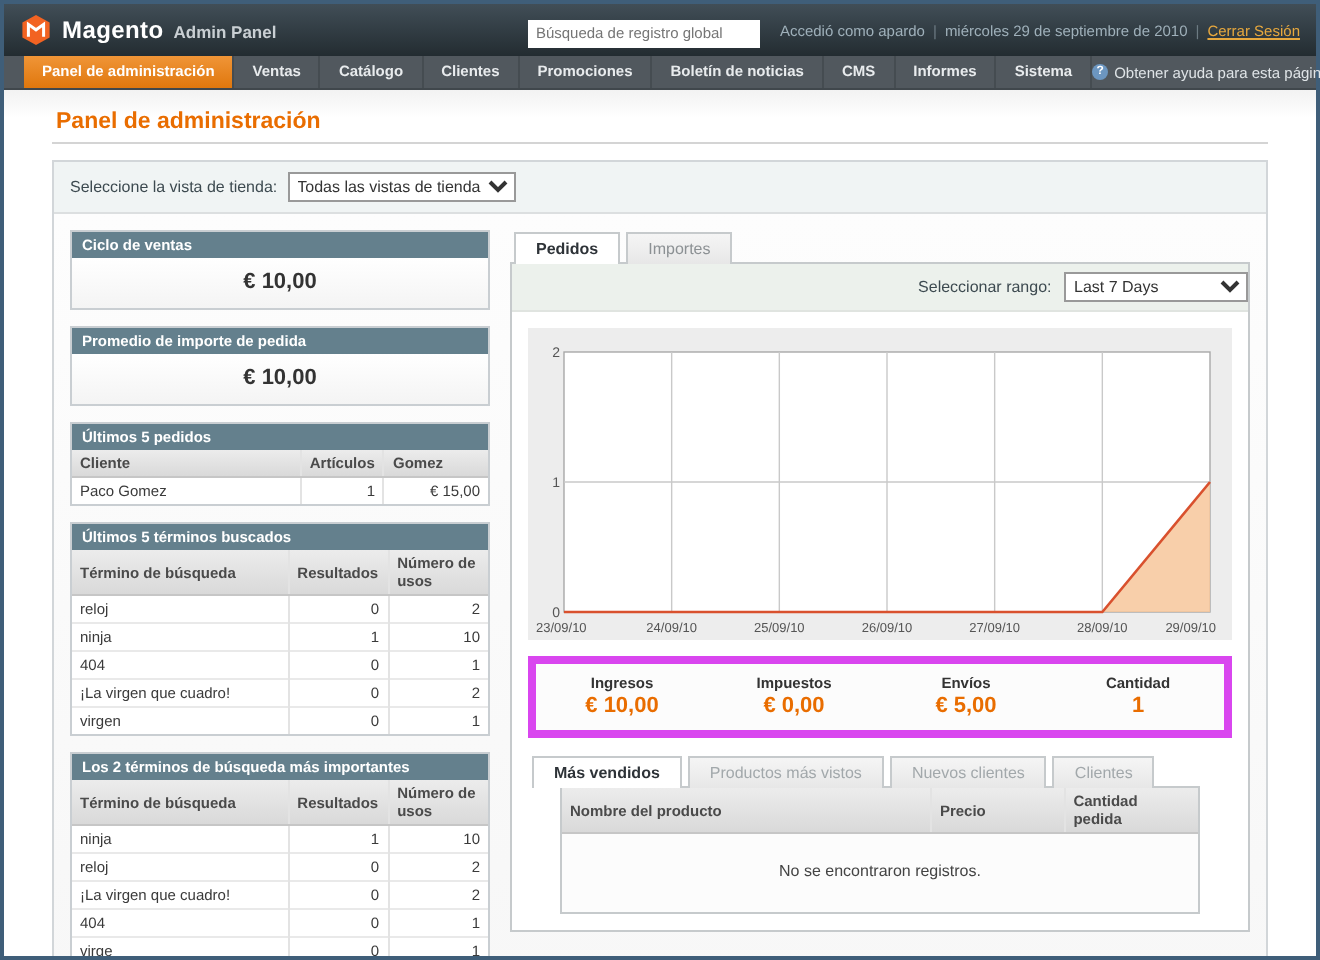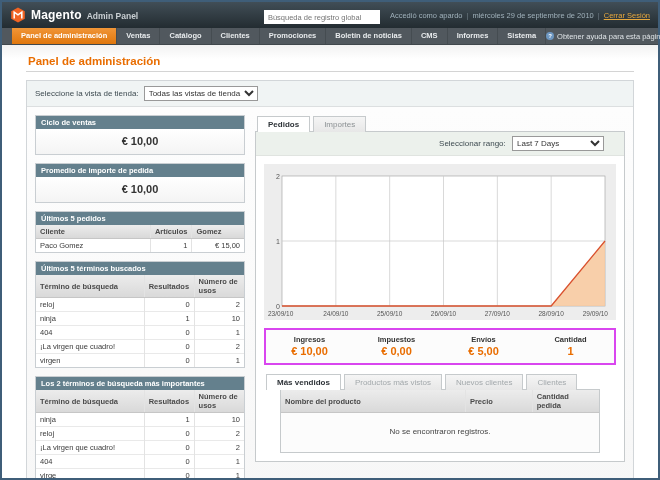--- a/index.html
+++ b/index.html
@@ -113,26 +113,26 @@
   .tab {
     font-size:8px; padding:3px 10px 3px; border:1px solid #c6cacc; border-bottom:none;
     background:linear-gradient(#f5f5f5,#e7e7e7); color:#8c9194; cursor:pointer;
     position:relative; top:1px; white-space:nowrap;
   }
   .tab.active { background:#fff; color:#2e3338; font-weight:bold; cursor:default; }
   .tab.disabled { color:#a2a8ab; cursor:default; }
   .panel { border:1px solid #c6cacc; background:#fff; position:relative; z-index:1; padding-bottom:8px; }
   .range-bar {
     background:#ecf1ec; border-bottom:1px solid #e0e4e0;
-    padding:4px 20px; text-align:right; font-size:8px; color:#3d4a50;
+    padding:4px 0; text-align:right; font-size:8px; color:#3d4a50;
   }
   .range-bar select { width:92px; margin-left:4px; }
   .chart-wrap { margin:8px; background:#ededed; padding:6px 4px 2px 4px; }
   .chart-wrap svg { display:block; }
-  .totals { margin:0 8px 8px; border:2px solid #d946ef; background:#fcfcfc; display:flex; padding:5px 0 6px; }
+  .totals { margin:0 8px 8px; border:4px solid #d946ef; background:#fcfcfc; display:flex; padding:5px 0 6px; }
   .total { flex:1; text-align:center; }
   .t-label { font-size:7.5px; font-weight:bold; color:#333; }
   .t-value { font-size:11px; font-weight:bold; color:#e96d00; margin-top:1px; }
   .grid-tabs { margin:4px 8px 0; }
   .grid-box { margin:0 24px; border:1px solid #c6cacc; background:#b91c1c; }
 </style>
 </head>
 <body>
 
 <div class="frame">

